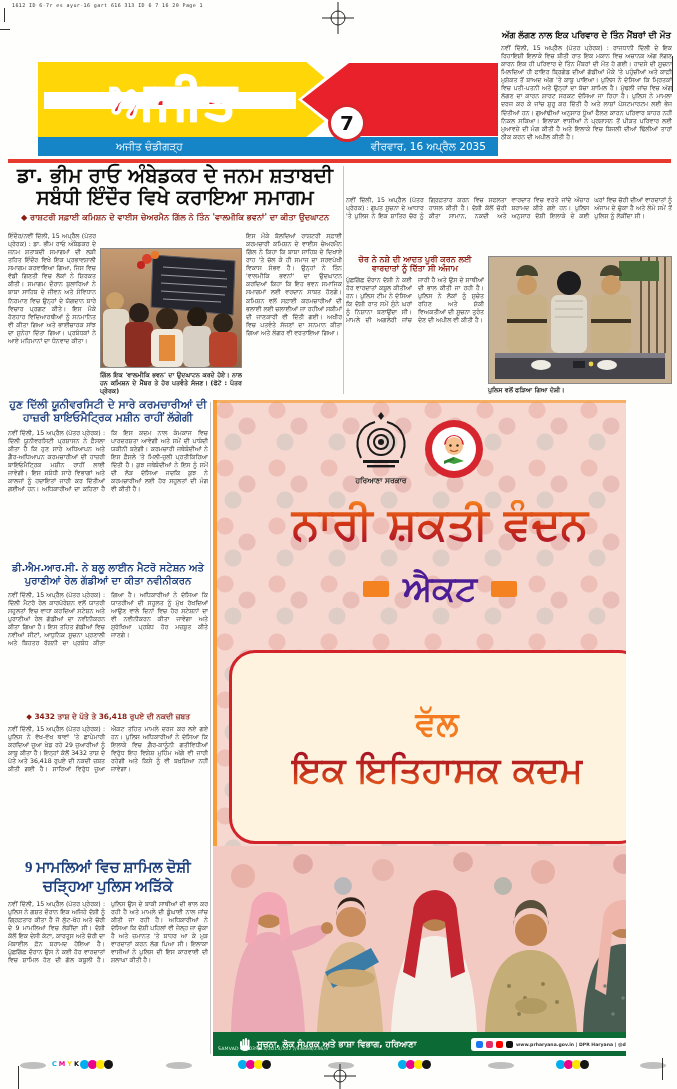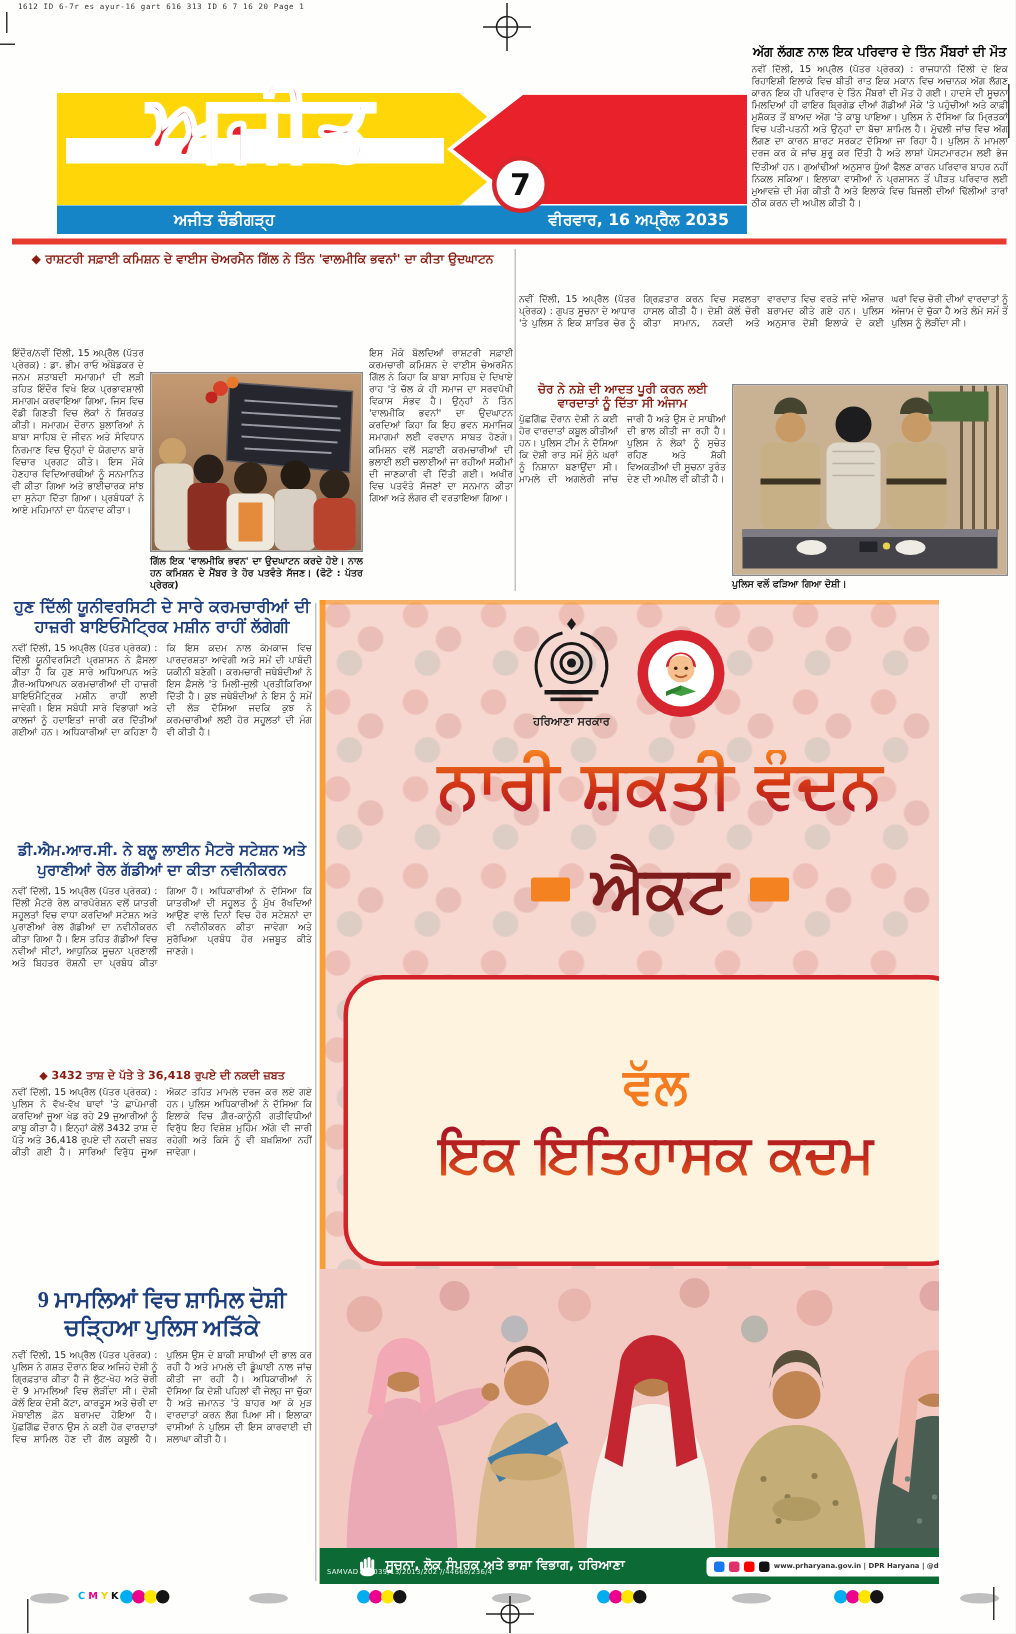--- a/index.html
+++ b/index.html
@@ -7,34 +7,34 @@
         font-family:"DejaVu Sans","Liberation Sans",sans-serif;overflow:hidden;}
   .abs{position:absolute;}
   
   .slug{left:12px;top:2px;font-family:"DejaVu Sans Mono",monospace;font-size:5px;color:#333;letter-spacing:.4px;white-space:nowrap;}
   .tick{background:#333;}
   .crosshair{stroke:#222;fill:none;}
   
   .yellow-banner{left:38px;top:62px;width:312px;height:75px;background:#ffd608;
       clip-path:polygon(0 0,86% 0,100% 50%,86% 100%,0 100%);}
   .white-stripe{left:44px;top:92px;width:252px;height:17px;background:#fff;}
-  .brand{left:52px;top:50px;width:244px;height:70px;display:flex;align-items:center;justify-content:center;
-      font-size:60px;font-weight:bold;color:#e8212a;-webkit-text-stroke:2px #fff;
+  .brand{left:52px;top:66px;width:244px;height:70px;display:flex;align-items:center;justify-content:center;
+      font-size:50px;font-weight:bold;color:#e8212a;-webkit-text-stroke:2px #fff;
       text-shadow:0 0 2px #fff;letter-spacing:1px;}
   .red-wrap{left:298px;top:60px;width:202px;height:79px;background:#fff;
       clip-path:polygon(0 50%,24% 0,100% 0,100% 100%,24% 100%);}
   .red-banner{left:302px;top:63px;width:196px;height:73px;background:#e8212a;
       clip-path:polygon(0 50%,24% 0,100% 0,100% 100%,24% 100%);}
   .edition{left:344px;top:52px;width:152px;height:94px;display:flex;align-items:center;justify-content:center;
       font-size:62px;font-weight:bold;color:#141414;-webkit-text-stroke:2.5px #fff;text-shadow:0 0 2px #fff;}
   .page-circle{left:328px;top:104px;width:32px;height:32px;border-radius:50%;background:#fff;border:3px solid #d8262c;
       display:flex;align-items:center;justify-content:center;font-size:20px;font-weight:bold;color:#111;z-index:5;}
   .blue-bar{left:38px;top:137px;width:460px;height:19px;background:#1585c8;color:#fff;display:flex;
       align-items:center;justify-content:space-between;padding:0 12px 0 78px;box-sizing:border-box;
-      font-size:10.5px;font-weight:bold;}
+      font-size:10.5px;font-weight:normal;}
   .red-rule{left:8px;top:159px;width:663px;height:4px;background:#e8392f;}
   
   .body-txt{font-size:6.2px;line-height:1.3;color:#1c1c1c;text-align:justify;overflow:hidden;word-break:break-word;}
   .cols2{column-count:2;column-gap:6px;}
   .cols4{column-count:4;column-gap:5px;}
   .navy{color:#1c3e7d;}
   .maroon{color:#8a1d12;}
   .cap{font-size:6.3px;font-weight:bold;line-height:1.25;color:#111;text-align:justify;}
   .hairline-v{background:#c4c4c4;width:1px;}
   
@@ -88,21 +88,21 @@
   .grad1{color:#c1272d;}
   .grad2{color:#b5142b;}
   @supports (-webkit-background-clip:text){
     .grad1{background:linear-gradient(180deg,#f58220 0%,#d43813 45%,#a60f2d 100%);
            -webkit-background-clip:text;background-clip:text;color:transparent;}
     .grad2{background:linear-gradient(180deg,#a61127 0%,#c32d1c 55%,#ef6a1e 100%);
            -webkit-background-clip:text;background-clip:text;color:transparent;}
   }
   .ad-title1{left:0;top:100px;width:454px;text-align:center;font-size:44px;font-weight:800;line-height:1.1;}
   .ad-title2{left:0;top:168px;width:454px;display:flex;align-items:center;justify-content:center;gap:14px;}
-  .ad-title2 .t{font-size:42px;font-weight:800;color:#7f1d1d;}
+  .ad-title2 .t{font-size:34px;font-weight:800;color:#4c1d95;}
   .bracket{width:26px;height:16px;background:#f58220;border-radius:2px;}
   .ad-box{left:16px;top:250px;width:416px;height:194px;background:#fdf3de;border:3px solid #d2232a;border-radius:26px;
       display:flex;flex-direction:column;align-items:center;justify-content:center;gap:6px;box-sizing:border-box;}
   .ad-box .l{font-size:35px;font-weight:800;line-height:1.15;text-align:center;}
   .ad-box .l2{font-size:33px;font-weight:800;color:#f47b20;}
   .ad-women{left:0;top:446px;width:454px;height:186px;}
   .ad-green{left:0;top:632px;width:454px;height:24px;background:#0c6a34;display:flex;align-items:center;
       padding:0 8px 0 26px;box-sizing:border-box;gap:6px;}
   .ad-green .txt{color:#fff;font-weight:bold;font-size:8.6px;white-space:nowrap;}
   .social-badge{margin-left:auto;background:#fff;border-radius:3px;height:13px;display:flex;align-items:center;
@@ -146,20 +146,21 @@
     <span>ਵੀਰਵਾਰ, 16 ਅਪ੍ਰੈਲ 2035</span>
   </div>
   <div class="abs red-rule"></div>
 
   <div class="abs fire">
     <h2>ਅੱਗ ਲੱਗਣ ਨਾਲ ਇਕ ਪਰਿਵਾਰ ਦੇ ਤਿੰਨ ਮੈਂਬਰਾਂ ਦੀ ਮੌਤ</h2>
     <div class="body-txt">ਨਵੀਂ ਦਿੱਲੀ, 15 ਅਪ੍ਰੈਲ (ਪੱਤਰ ਪ੍ਰੇਰਕ) : ਰਾਜਧਾਨੀ ਦਿੱਲੀ ਦੇ ਇਕ ਰਿਹਾਇਸ਼ੀ ਇਲਾਕੇ ਵਿਚ ਬੀਤੀ ਰਾਤ ਇਕ ਮਕਾਨ ਵਿਚ ਅਚਾਨਕ ਅੱਗ ਲੱਗਣ ਕਾਰਨ ਇਕ ਹੀ ਪਰਿਵਾਰ ਦੇ ਤਿੰਨ ਮੈਂਬਰਾਂ ਦੀ ਮੌਤ ਹੋ ਗਈ। ਹਾਦਸੇ ਦੀ ਸੂਚਨਾ ਮਿਲਦਿਆਂ ਹੀ ਫਾਇਰ ਬ੍ਰਿਗੇਡ ਦੀਆਂ ਗੱਡੀਆਂ ਮੌਕੇ 'ਤੇ ਪਹੁੰਚੀਆਂ ਅਤੇ ਕਾਫ਼ੀ ਮੁਸ਼ੱਕਤ ਤੋਂ ਬਾਅਦ ਅੱਗ 'ਤੇ ਕਾਬੂ ਪਾਇਆ। ਪੁਲਿਸ ਨੇ ਦੱਸਿਆ ਕਿ ਮ੍ਰਿਤਕਾਂ ਵਿਚ ਪਤੀ-ਪਤਨੀ ਅਤੇ ਉਨ੍ਹਾਂ ਦਾ ਬੱਚਾ ਸ਼ਾਮਿਲ ਹੈ। ਮੁੱਢਲੀ ਜਾਂਚ ਵਿਚ ਅੱਗ ਲੱਗਣ ਦਾ ਕਾਰਨ ਸ਼ਾਰਟ ਸਰਕਟ ਦੱਸਿਆ ਜਾ ਰਿਹਾ ਹੈ। ਪੁਲਿਸ ਨੇ ਮਾਮਲਾ ਦਰਜ ਕਰ ਕੇ ਜਾਂਚ ਸ਼ੁਰੂ ਕਰ ਦਿੱਤੀ ਹੈ ਅਤੇ ਲਾਸ਼ਾਂ ਪੋਸਟਮਾਰਟਮ ਲਈ ਭੇਜ ਦਿੱਤੀਆਂ ਹਨ। ਗੁਆਂਢੀਆਂ ਅਨੁਸਾਰ ਧੂੰਆਂ ਫੈਲਣ ਕਾਰਨ ਪਰਿਵਾਰ ਬਾਹਰ ਨਹੀਂ ਨਿਕਲ ਸਕਿਆ। ਇਲਾਕਾ ਵਾਸੀਆਂ ਨੇ ਪ੍ਰਸ਼ਾਸਨ ਤੋਂ ਪੀੜਤ ਪਰਿਵਾਰ ਲਈ ਮੁਆਵਜ਼ੇ ਦੀ ਮੰਗ ਕੀਤੀ ਹੈ ਅਤੇ ਇਲਾਕੇ ਵਿਚ ਬਿਜਲੀ ਦੀਆਂ ਢਿੱਲੀਆਂ ਤਾਰਾਂ ਠੀਕ ਕਰਨ ਦੀ ਅਪੀਲ ਕੀਤੀ ਹੈ।</div>
   </div>
 
   <div class="abs amb">
+    <h1>ਡਾ. ਭੀਮ ਰਾਓ ਅੰਬੇਡਕਰ ਦੇ ਜਨਮ ਸ਼ਤਾਬਦੀ ਸਬੰਧੀ ਇੰਦੌਰ ਵਿਖੇ ਕਰਾਇਆ ਸਮਾਗਮ</h1>
     <div class="sub maroon"><span>◆</span> <span>ਰਾਸ਼ਟਰੀ ਸਫ਼ਾਈ ਕਮਿਸ਼ਨ ਦੇ ਵਾਈਸ ਚੇਅਰਮੈਨ ਗਿੱਲ ਨੇ ਤਿੰਨ 'ਵਾਲਮੀਕਿ ਭਵਨਾਂ' ਦਾ ਕੀਤਾ ਉਦਘਾਟਨ</span></div>
     <div class="abs amb-col-l body-txt">ਇੰਦੌਰ/ਨਵੀਂ ਦਿੱਲੀ, 15 ਅਪ੍ਰੈਲ (ਪੱਤਰ ਪ੍ਰੇਰਕ) : ਡਾ. ਭੀਮ ਰਾਓ ਅੰਬੇਡਕਰ ਦੇ ਜਨਮ ਸ਼ਤਾਬਦੀ ਸਮਾਗਮਾਂ ਦੀ ਲੜੀ ਤਹਿਤ ਇੰਦੌਰ ਵਿਖੇ ਇਕ ਪ੍ਰਭਾਵਸ਼ਾਲੀ ਸਮਾਗਮ ਕਰਵਾਇਆ ਗਿਆ, ਜਿਸ ਵਿਚ ਵੱਡੀ ਗਿਣਤੀ ਵਿਚ ਲੋਕਾਂ ਨੇ ਸ਼ਿਰਕਤ ਕੀਤੀ। ਸਮਾਗਮ ਦੌਰਾਨ ਬੁਲਾਰਿਆਂ ਨੇ ਬਾਬਾ ਸਾਹਿਬ ਦੇ ਜੀਵਨ ਅਤੇ ਸੰਵਿਧਾਨ ਨਿਰਮਾਣ ਵਿਚ ਉਨ੍ਹਾਂ ਦੇ ਯੋਗਦਾਨ ਬਾਰੇ ਵਿਚਾਰ ਪ੍ਰਗਟ ਕੀਤੇ। ਇਸ ਮੌਕੇ ਹੋਣਹਾਰ ਵਿਦਿਆਰਥੀਆਂ ਨੂੰ ਸਨਮਾਨਿਤ ਵੀ ਕੀਤਾ ਗਿਆ ਅਤੇ ਭਾਈਚਾਰਕ ਸਾਂਝ ਦਾ ਸੁਨੇਹਾ ਦਿੱਤਾ ਗਿਆ। ਪ੍ਰਬੰਧਕਾਂ ਨੇ ਆਏ ਮਹਿਮਾਨਾਂ ਦਾ ਧੰਨਵਾਦ ਕੀਤਾ।</div>
     <div class="abs amb-col-r body-txt">ਇਸ ਮੌਕੇ ਬੋਲਦਿਆਂ ਰਾਸ਼ਟਰੀ ਸਫ਼ਾਈ ਕਰਮਚਾਰੀ ਕਮਿਸ਼ਨ ਦੇ ਵਾਈਸ ਚੇਅਰਮੈਨ ਗਿੱਲ ਨੇ ਕਿਹਾ ਕਿ ਬਾਬਾ ਸਾਹਿਬ ਦੇ ਦਿਖਾਏ ਰਾਹ 'ਤੇ ਚੱਲ ਕੇ ਹੀ ਸਮਾਜ ਦਾ ਸਰਵਪੱਖੀ ਵਿਕਾਸ ਸੰਭਵ ਹੈ। ਉਨ੍ਹਾਂ ਨੇ ਤਿੰਨ 'ਵਾਲਮੀਕਿ ਭਵਨਾਂ' ਦਾ ਉਦਘਾਟਨ ਕਰਦਿਆਂ ਕਿਹਾ ਕਿ ਇਹ ਭਵਨ ਸਮਾਜਿਕ ਸਮਾਗਮਾਂ ਲਈ ਵਰਦਾਨ ਸਾਬਤ ਹੋਣਗੇ। ਕਮਿਸ਼ਨ ਵਲੋਂ ਸਫ਼ਾਈ ਕਰਮਚਾਰੀਆਂ ਦੀ ਭਲਾਈ ਲਈ ਚਲਾਈਆਂ ਜਾ ਰਹੀਆਂ ਸਕੀਮਾਂ ਦੀ ਜਾਣਕਾਰੀ ਵੀ ਦਿੱਤੀ ਗਈ। ਅਖੀਰ ਵਿਚ ਪਤਵੰਤੇ ਸੱਜਣਾਂ ਦਾ ਸਨਮਾਨ ਕੀਤਾ ਗਿਆ ਅਤੇ ਲੰਗਰ ਵੀ ਵਰਤਾਇਆ ਗਿਆ।</div>
     <div class="abs amb-photo">
       <svg width="140" height="118" viewBox="0 0 140 118">
         <defs>
             <linearGradient id="bgamb" x1="0" y1="0" x2="0" y2="1">
               <stop offset="0" stop-color="#c49a72"></stop>
               <stop offset="1" stop-color="#8a674c"></stop>
             </linearGradient>

